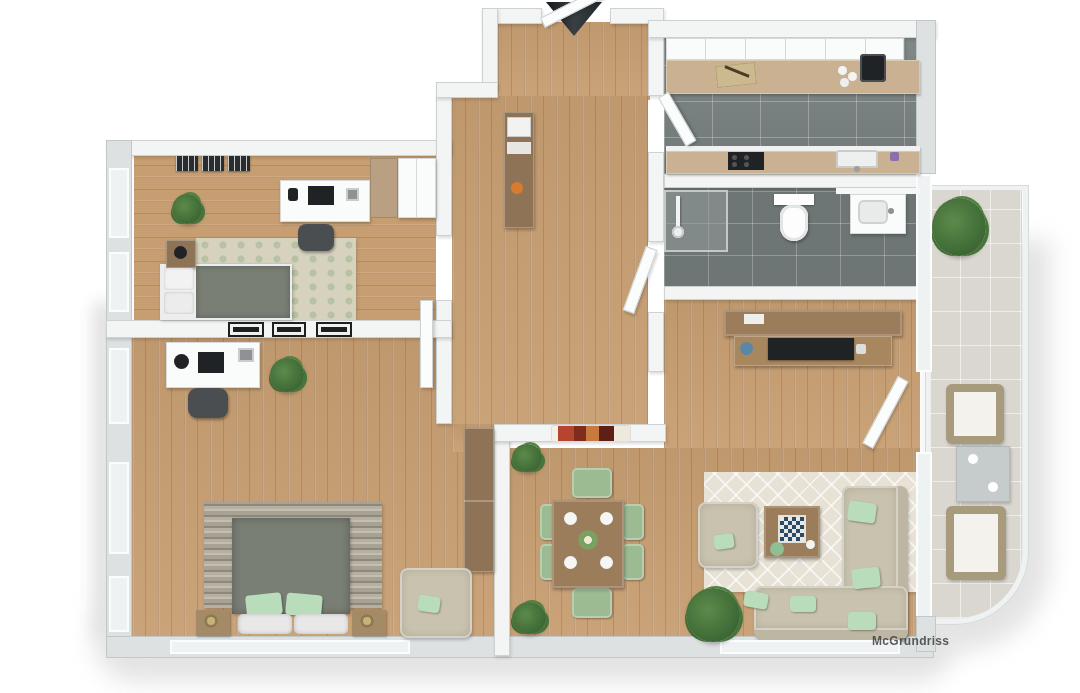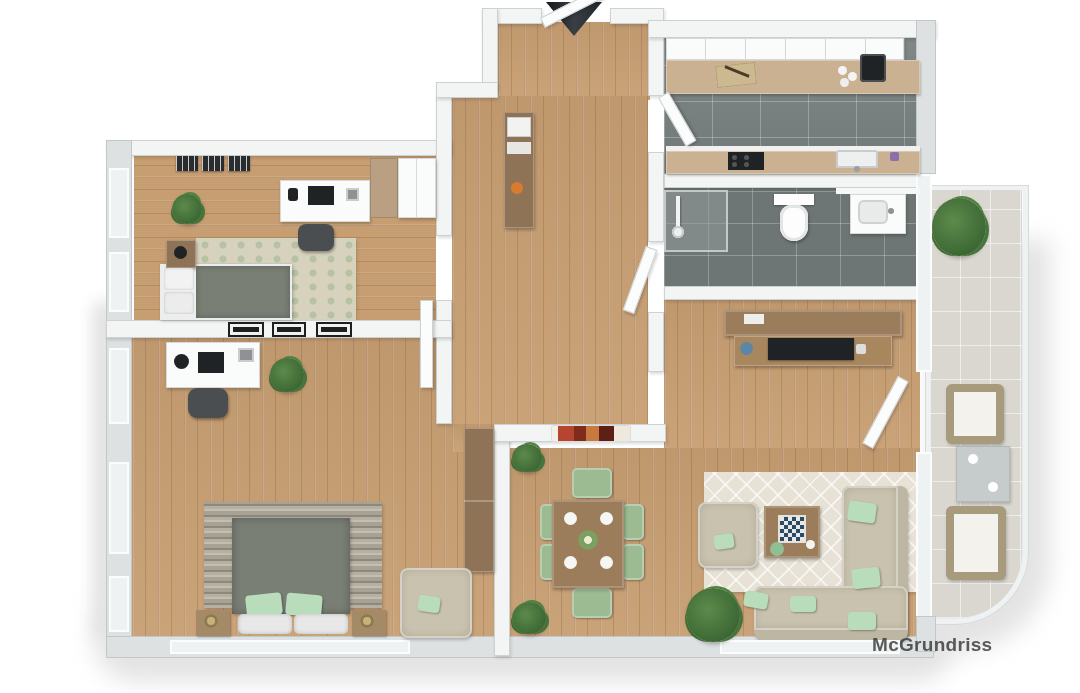--- a/index.html
+++ b/index.html
@@ -61,21 +61,21 @@
     box-shadow:6px 3px 0 -3px #46753b,-5px 4px 0 -4px #3f6b36,3px -6px 0 -4px #528243,1px 2px 4px rgba(0,0,0,.3);}
   .dark{background:var(--tv-black,#202326);}
   .vent{background:#2a2d2f;background-image:repeating-linear-gradient(90deg,rgba(255,255,255,.75) 0 1px,transparent 1px 6px);
     box-shadow:0 1px 2px rgba(0,0,0,.4);}
   .frame{background:#1d1e1f;box-shadow:inset 0 0 0 2px #1d1e1f,inset 0 0 0 5px #f0f0ee;}
   .glassbox{background:rgba(150,158,158,.5);border:2px solid #c3c9c9;}
   .chess{background:repeating-conic-gradient(#2b4a66 0 90deg,#e8e8e8 0 180deg);background-size:8px 8px;border:2px solid #e5e2da;}
   .balc-chair{border:8px solid #a89a7c;background:#f4f2ec;border-radius:6px;box-shadow:1px 2px 3px rgba(0,0,0,.2);}
   .circ{border-radius:50%;}
 
-  #watermark{font-size:19px;font-weight:bold;color:var(--watermark-color,#3f3f3f);
+  #watermark{font-size:12px;font-weight:bold;color:var(--watermark-color,#3f3f3f);
     letter-spacing:.3px;z-index:30;opacity:.85;}
 </style>
 </head>
 <body>
 
 <div id="stage">
 
   <div class="skirt" style="left:95px;top:596px;width:860px;height:86px;"></div>
   <div class="skirt" style="left:932px;top:240px;width:118px;height:410px;border-radius:0 0 90px 0;"></div>
   <div class="skirt" style="left:92px;top:300px;width:28px;height:340px;filter:blur(8px);"></div>

